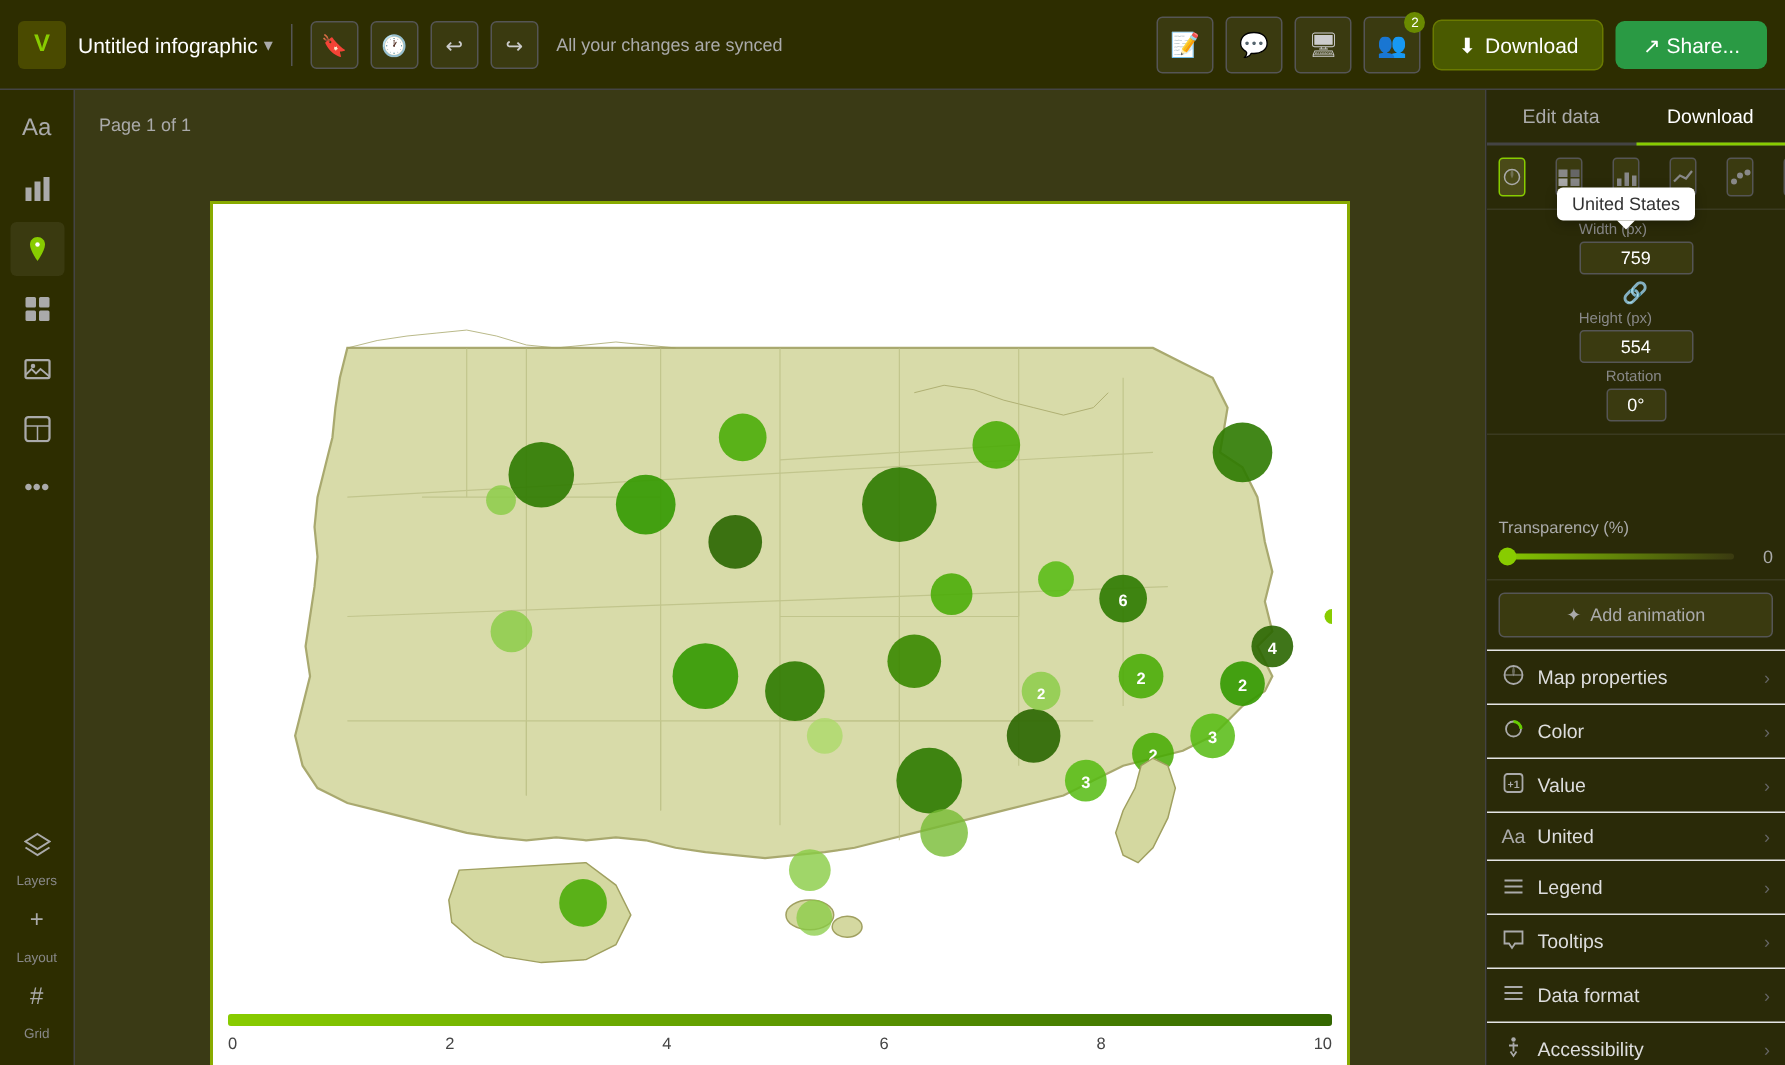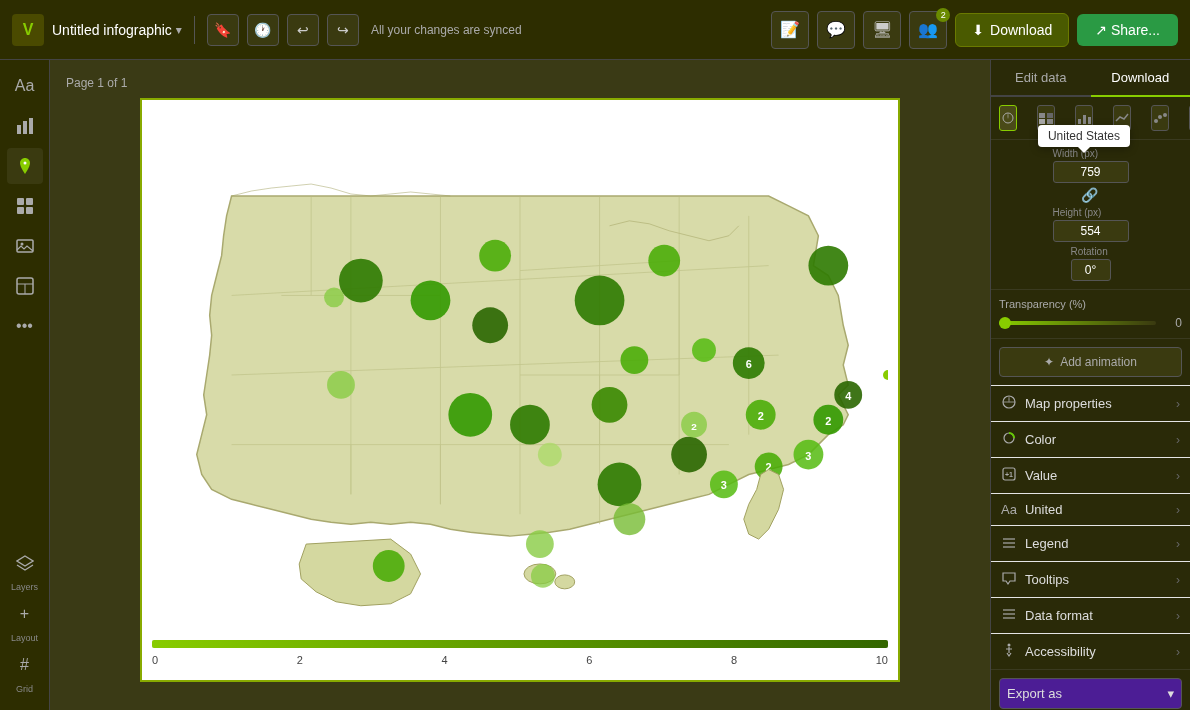--- a/index.html
+++ b/index.html
@@ -108,20 +108,21 @@
     
     .canvas-area {
       flex: 1;
       background: #3a3a15;
       display: flex;
       flex-direction: column;
       align-items: center;
       padding: 16px;
       overflow: auto;
       position: relative;
+      gap: 36px;
     }
     .page-label {
       color: #aaa; font-size: 12px; align-self: flex-start; margin-bottom: 8px;
     }
     .canvas-frame {
       background: #fff;
       border: 2px solid #88aa00;
       width: 760px;
       position: relative;
       padding: 10px;
@@ -248,21 +249,21 @@
       width: 76px;
       text-align: center;
     }
     .dim-link { color: #888; font-size: 14px; padding: 0 2px; }
 
     
     .transparency-row {
       padding: 8px;
       border-bottom: 1px solid #3a3a20;
     }
-    .trans-label { font-size: 11px; color: #aaa; margin-bottom: 6px; }
+    .trans-label { font-size: 11px; color: #aaa; margin-bottom: 6px; margin-top: 48px; }
     .trans-control { display: flex; align-items: center; gap: 6px; }
     .slider-track {
       flex: 1; height: 4px;
       background: linear-gradient(to right, #88cc00, #3a3a10);
       border-radius: 2px;
       position: relative;
     }
     .slider-thumb {
       width: 12px; height: 12px;
       background: #88cc00;

